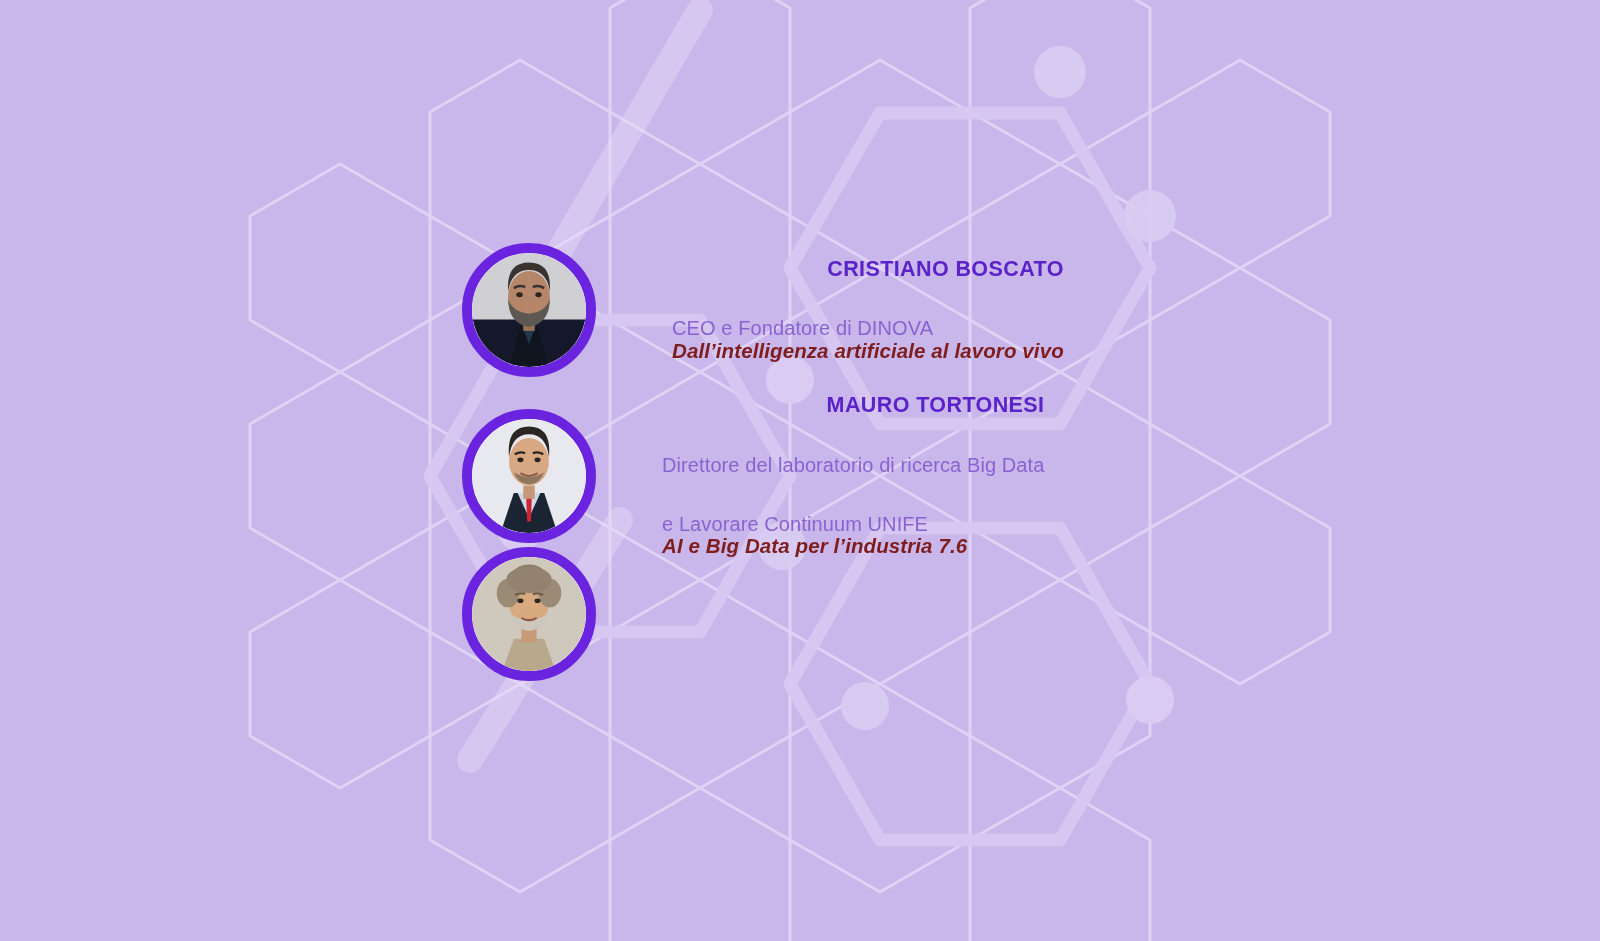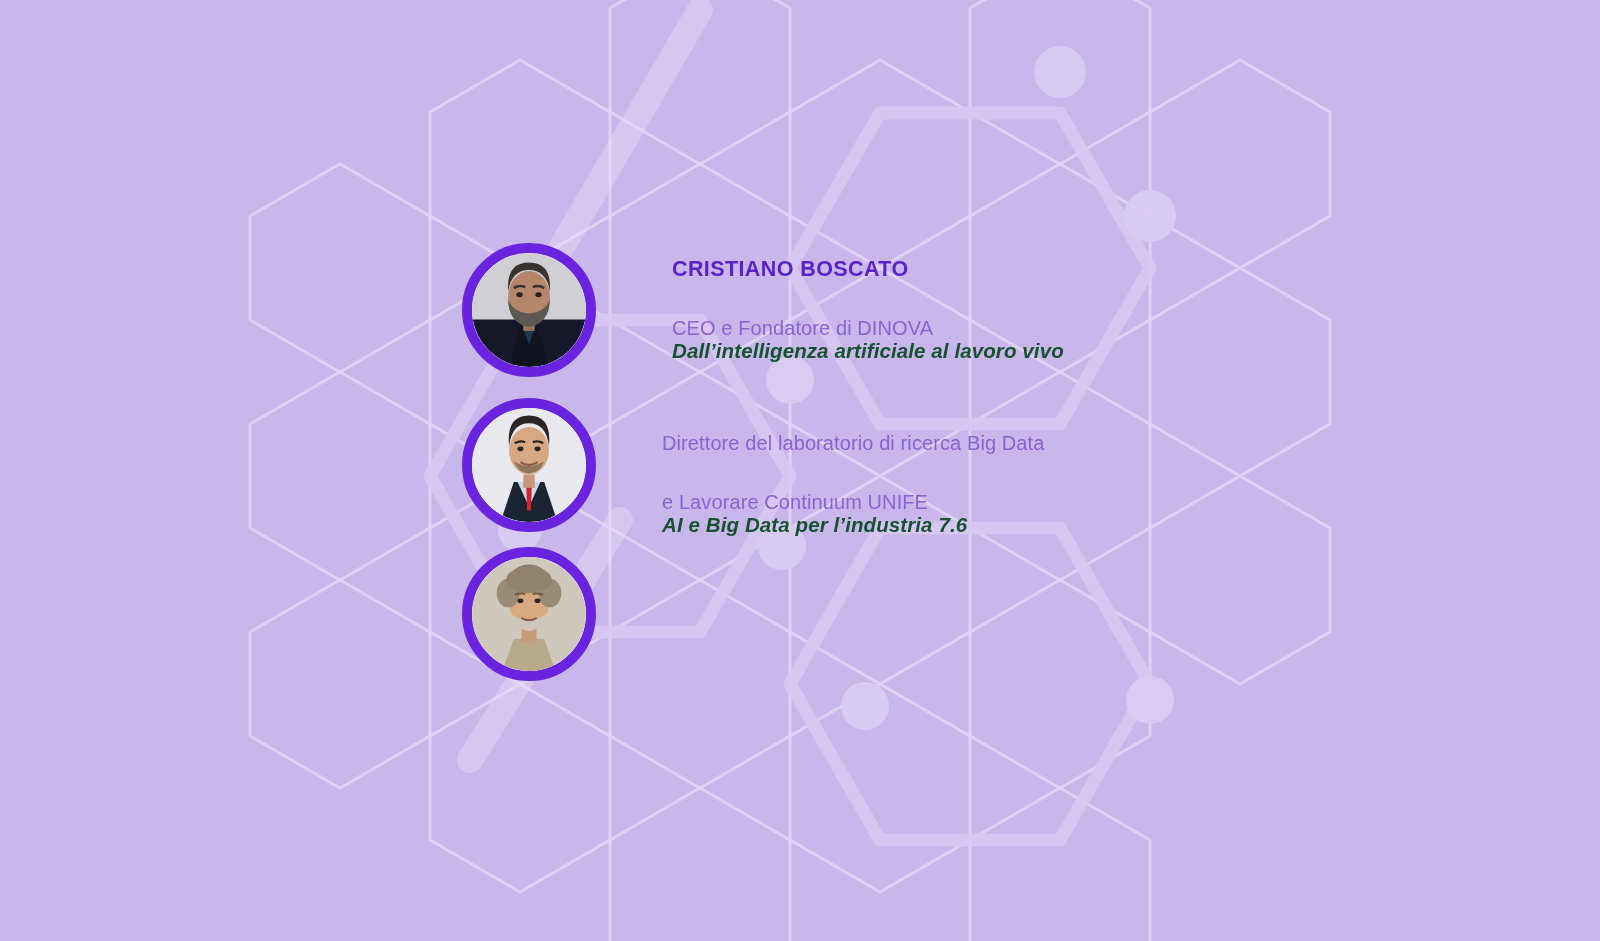--- a/index.html
+++ b/index.html
@@ -68,35 +68,36 @@
     margin-left: 76px;
     line-height: 1.0;
   }
   .sp-name {
     font-size: 21.5px;
     font-weight: bold;
     color: #5b22c9;
     letter-spacing: 0.4px;
     white-space: nowrap;
     margin-bottom: 2px;
+    text-align: right;
   }
   .sp-role {
     font-size: 20px;
     font-weight: normal;
     color: #8a63d2;
     white-space: nowrap;
     line-height: 1.12;
     letter-spacing: 0.1px;
     margin-top: 37px;
   }
   .sp-talk {
     font-size: 20.5px;
     font-weight: bold;
     font-style: italic;
-    color: #14532d;
+    color: #7f1d1d;
     white-space: nowrap;
     letter-spacing: 0.1px;
     margin-top: 1px;
   }
   
   .speaker-row.r0 .speaker-text { margin-left: 76px; }
   .speaker-row.r1 .speaker-text { margin-left: 66px; }
   .speaker-row.r2 .speaker-text { margin-left: 75px; }
 
   
@@ -210,20 +211,21 @@
             <path d="M44,56 q16,10 32,0 q-4,12 -16,13 q-12,-1 -16,-13 Z" fill="#6b5b4d" opacity="0.65"></path>
             <ellipse cx="51" cy="43" rx="3.2" ry="2.4" fill="#2a2320"></ellipse>
             <ellipse cx="69" cy="43" rx="3.2" ry="2.4" fill="#2a2320"></ellipse>
             <path d="M45,37 q6,-3 11,-1" stroke="#2b2622" stroke-width="2.4" fill="none"></path>
             <path d="M64,36 q6,-2 11,1" stroke="#2b2622" stroke-width="2.4" fill="none"></path>
             <path d="M51,57 q9,6 18,0" stroke="#8c5a4a" stroke-width="2.2" fill="none"></path>
           </svg>
         </div>
       </div>
       <div class="speaker-text">
+        <div class="sp-name">MAURO TORTONESI</div>
         <div class="sp-role">Direttore del laboratorio di ricerca Big Data</div>
         <div class="sp-role">e Lavorare Continuum UNIFE</div>
         <div class="sp-talk">AI e Big Data per l’industria 7.6</div>
       </div>
     </div>
 
     <div class="speaker-row r2">
       <div class="avatar">
         <div class="photo">
           <svg viewBox="0 0 120 120" aria-hidden="true">

